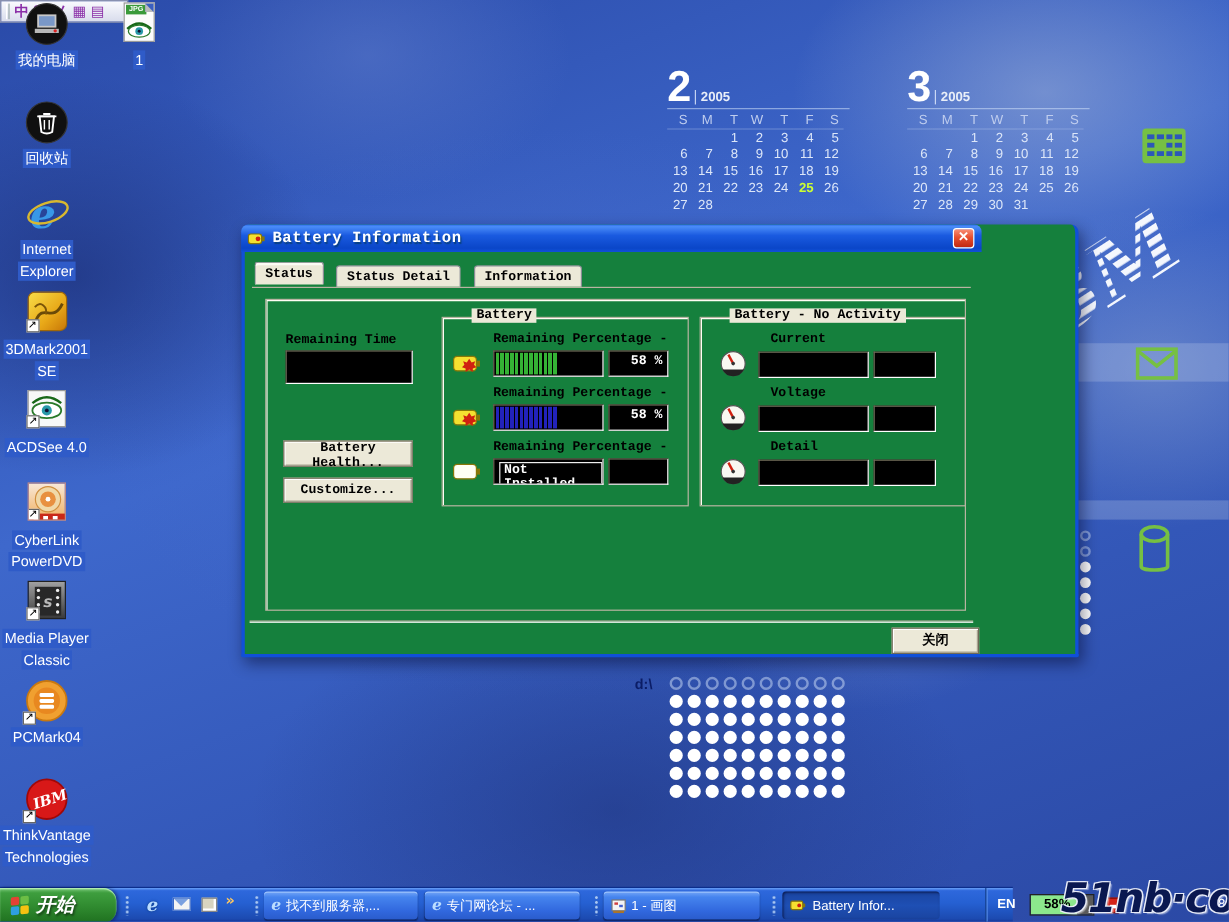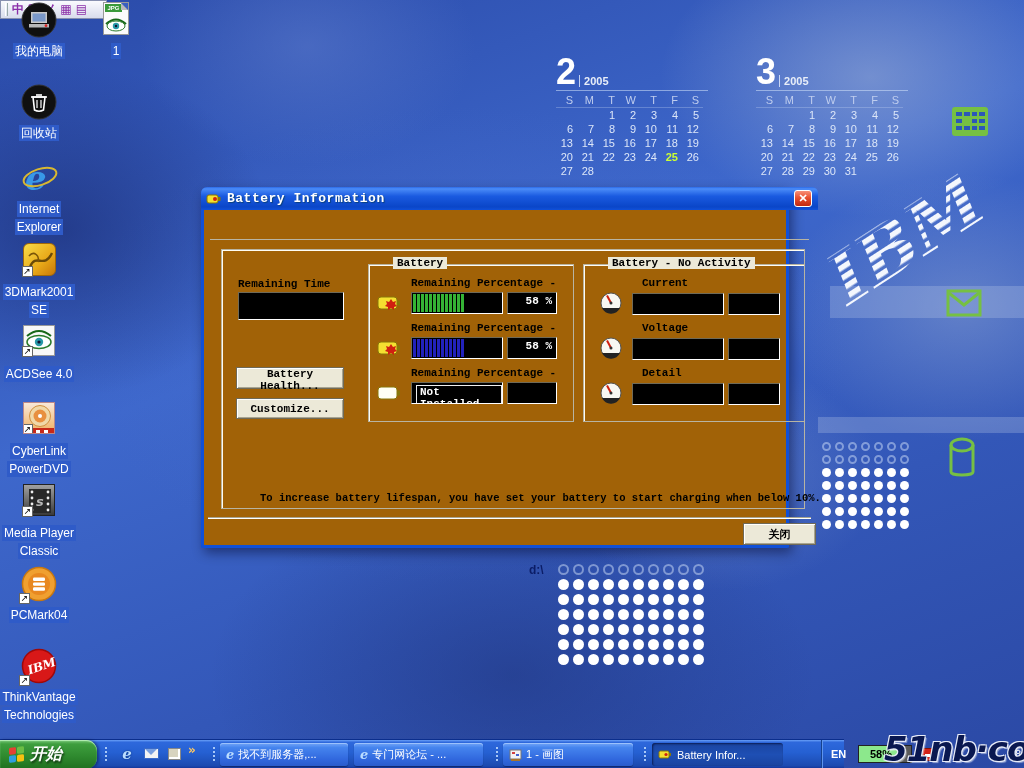--- a/index.html
+++ b/index.html
@@ -67,23 +67,23 @@
   .jpg-page { width:26px; height:33px; margin:0 auto; background:#FCFCFC; border:1px solid #999; position:relative; }
   .jpg-band { position:absolute; left:1px; top:1px; width:17px; height:8px; background:#3A9A3A; color:#FFF; font:bold 6px "Liberation Sans",sans-serif; line-height:8px; }
   .jpg-fold { position:absolute; right:0; top:0; width:0; height:0; border-left:7px solid #BBB; border-top:7px solid #3A5FC0; }
 
   
   #langbar { left:703px; top:1px; width:107px; height:19px; background:linear-gradient(180deg,#FAFAFE,#D8DCEC); border:1px solid #8890B0; display:flex; align-items:center; gap:4px; padding:0 4px; z-index:15; }
   #langbar .grip { width:3px; height:13px; border-left:1px solid #FFF; border-right:1px solid #9AA; }
   #langbar span { color:#8B2FA8; font:bold 12px "DejaVu Sans",sans-serif; line-height:17px; }
 
   
-  #dialog { left:201px; top:187px; width:588px; height:361px; z-index:30;
+  #dialog { left:201px; top:187px; width:698px; height:361px; z-index:30;
     border:3px solid #1050D8; border-top:none; border-radius:7px 7px 2px 2px;
-    background:#a16207; box-shadow:3px 5px 12px rgba(0,0,30,.45);
+    background:#15803d; box-shadow:3px 5px 12px rgba(0,0,30,.45);
     font-family:"Liberation Mono",monospace; }
   #titlebar { position:absolute; left:-3px; top:0; width:617px; height:23px; border-radius:6px 6px 0 0;
     background:linear-gradient(180deg,#2A6AE8 0%,#4A8CF8 8%,#1A5AE0 40%,#0A46C8 86%,#1050D8 100%);
     display:flex; align-items:center; padding:0 5px; }
   #title-text { color:#FFF; font:bold 13px "Liberation Mono",monospace; margin-left:5px; letter-spacing:.5px; text-shadow:1px 1px 1px #0338; }
   #close-btn { position:absolute; right:6px; top:3px; width:18px; height:17px; border:1px solid #FFF; border-radius:3px;
     background:linear-gradient(180deg,#F89078,#E85030 45%,#C02810); color:#FFF; font:bold 11px "Liberation Sans",sans-serif; text-align:center; line-height:15px; cursor:pointer; }
   #tabstrip { position:absolute; left:8px; top:31px; height:21px; }
   .tab { display:inline-block; padding:3px 8px 2px 8px; margin-right:1px; font:bold 11px "Liberation Mono",monospace; color:#000;
     background:#ECE9D8; border:1px solid #898C95; border-bottom:none; border-radius:3px 3px 0 0; position:relative; top:2px; cursor:pointer; }
@@ -571,20 +571,25 @@
 <div id="dialog" class="abs">
   <div id="titlebar">
     <svg width="16" height="14">
         <rect x="1" y="3" width="11" height="8" rx="2" fill="#F5E030" stroke="#887708"></rect>
         <rect x="12" y="5" width="2.5" height="4" fill="#887708"></rect>
         <circle cx="9" cy="7" r="2" fill="#D02010"></circle>
       </svg>
     <span id="title-text">Battery Information</span>
     <div id="close-btn">✕</div>
   </div>
+  <div id="tabstrip">
+    <span class="tab active">Status</span>
+    <span class="tab">Status Detail</span>
+    <span class="tab">Information</span>
+  </div>
   <div id="tab-underline"></div>
 
   <div id="panel">
     <span class="dlg-label" style="left:16px;top:28px">Remaining Time</span>
     <div class="black-box" style="left:16px;top:42px;width:106px;height:28px"></div>
     <button class="dlg-btn" style="left:14px;top:117px;width:108px;height:22px">Battery Health...</button>
     <button class="dlg-btn" style="left:14px;top:148px;width:108px;height:21px">Customize...</button>
 
     <div class="groupbox" style="left:146px;top:14px;width:206px;height:158px">
       <span class="group-title">Battery</span>
@@ -646,21 +651,20 @@
       <svg class="abs" style="left:14px;top:116px" width="26" height="26">
           <circle cx="13" cy="12" r="10" fill="#F8F8F2" stroke="#555"></circle>
           <path d="M4,17 a10,10 0 0,0 18,0 z" fill="#222"></path>
           <line x1="13" y1="12" x2="9" y2="4.5" stroke="#D02010" stroke-width="2"></line>
           <circle cx="13" cy="12" r="1.5" fill="#333"></circle>
         </svg>
       <div class="black-box" style="left:48px;top:118px;width:92px;height:22px"></div>
       <div class="black-box" style="left:144px;top:118px;width:52px;height:22px"></div>
     </div>
 
-    <span id="note">To increase battery lifespan, you have set your battery to start charging when below 10%.</span>
   </div>
 
   <div id="dlg-separator"></div>
   <button id="close-cn" class="dlg-btn">关闭</button>
 </div>
 
 <div id="taskbar" class="abs">
   <div id="start-btn">
     <svg width="17" height="17" style="transform:skewY(-6deg)">
       <rect x="1" y="1" width="7" height="7" rx="1.5" fill="#E34234"></rect>

